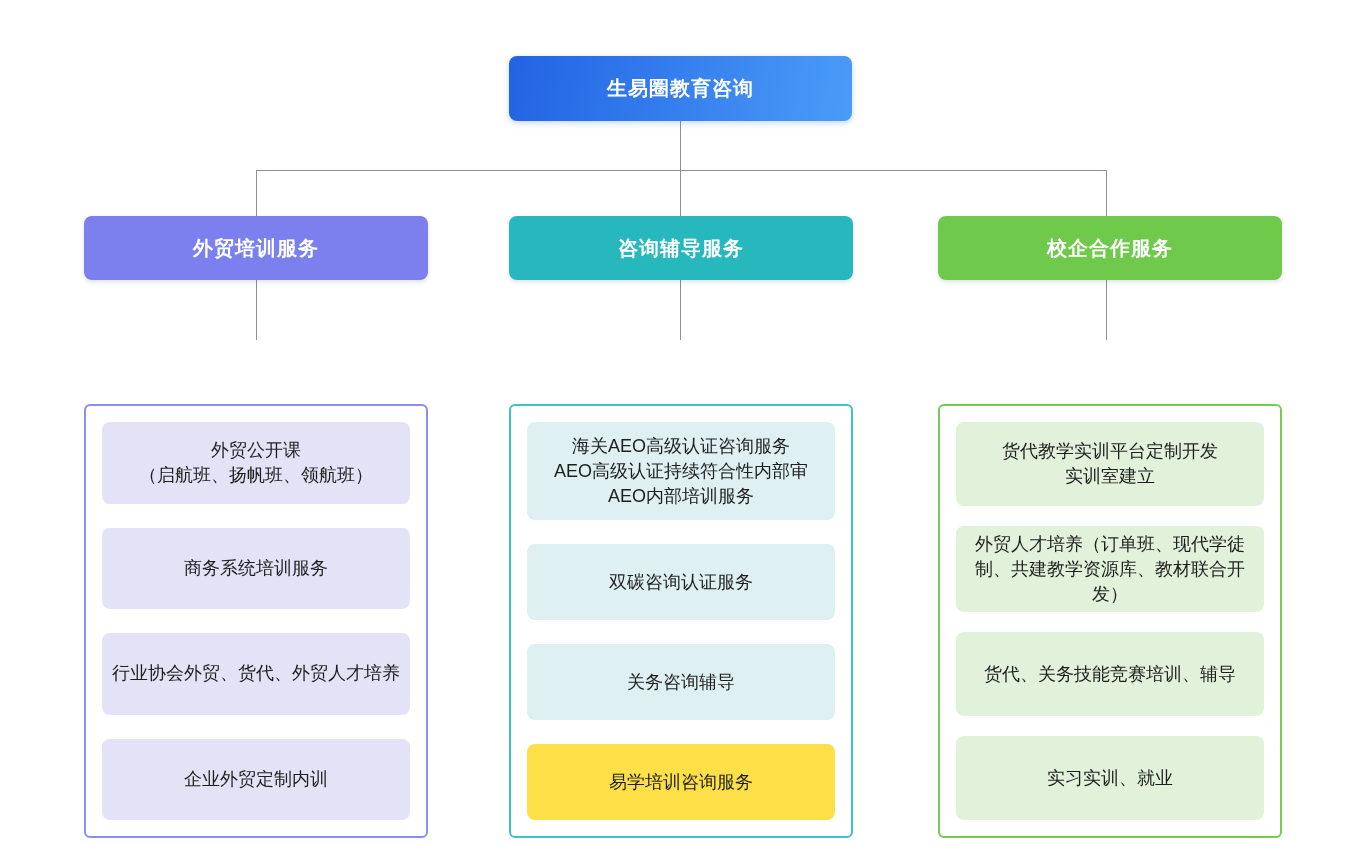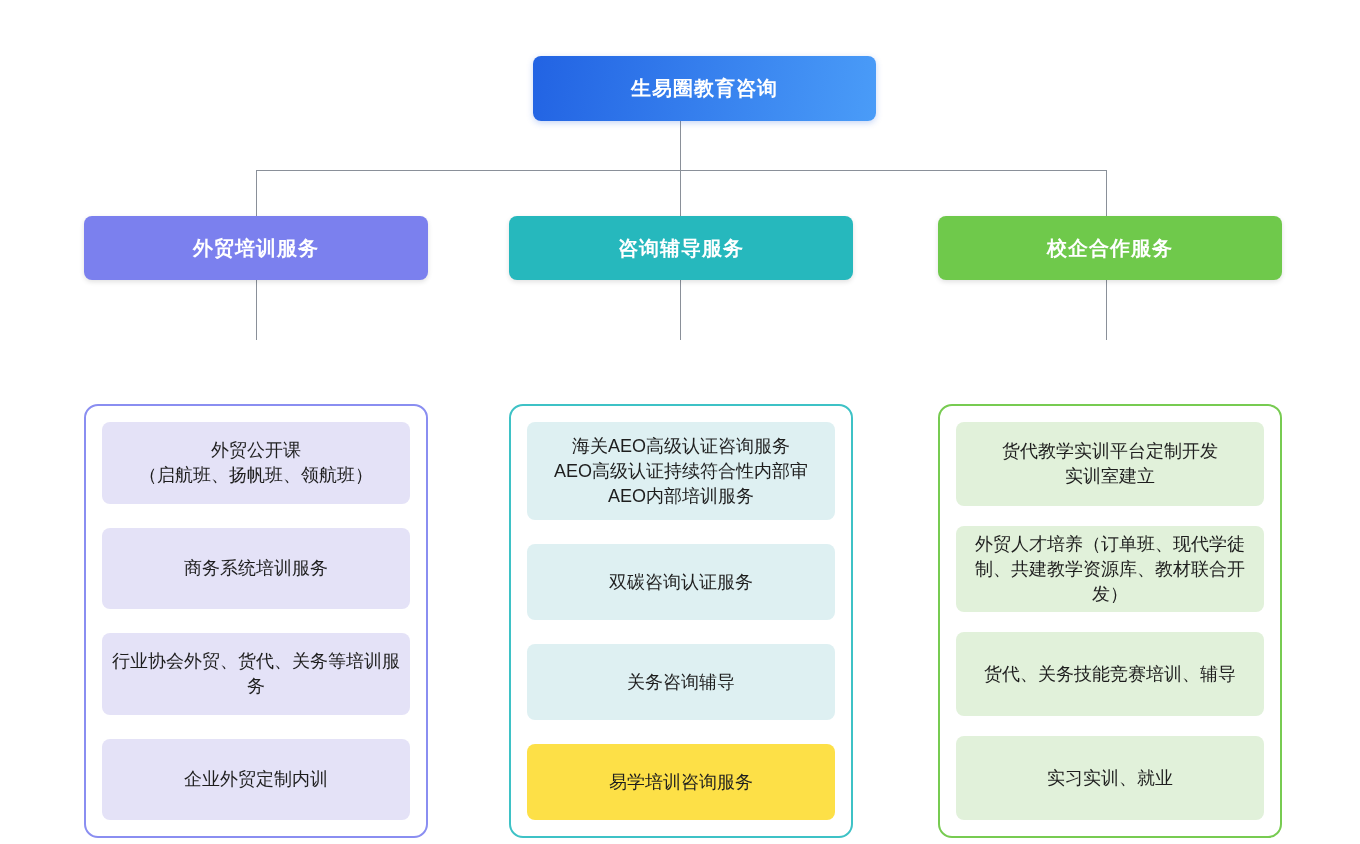--- a/index.html
+++ b/index.html
@@ -29,21 +29,20 @@
   
   .root-node {
     position: absolute;
     left: 509px; top: 56px;
     width: 343px; height: 65px;
     border-radius: 8px;
     display: flex; align-items: center; justify-content: center;
     color: #ffffff; font-size: 20px; font-weight: bold;
     letter-spacing: 1px;
     box-shadow: 0 2px 6px rgba(30,90,220,0.25);
-    margin-left: 24px;
   }
 
   
   .branch {
     position: absolute;
     top: 216px;
     width: 308px;
   }
   .branch-header {
     width: 344px; height: 64px;
@@ -51,21 +50,21 @@
     display: flex; align-items: center; justify-content: center;
     color: #ffffff; font-size: 20px; font-weight: bold;
     letter-spacing: 1px;
     box-shadow: 0 2px 5px rgba(0,0,0,0.12);
   }
   .branch-body {
     margin-top: 124px; 
     width: 344px; height: 434px;
     background: #ffffff;
     border: 2px solid #cccccc;
-    border-radius: 14px;
+    border-radius: 6px;
     padding: 16px;
     display: flex; flex-direction: column;
     gap: 24px;
   }
   .branch-item {
     flex: 1 1 0;
     border-radius: 8px;
     display: flex; align-items: center; justify-content: center;
     text-align: center;
     font-size: 18px; line-height: 1.38;
@@ -90,21 +89,21 @@
 
   <div class="root-node" style="background: linear-gradient(100deg, rgb(34, 99, 227), rgb(74, 156, 248));">生易圈教育咨询</div>
 
   <div id="branches-row">
   <div class="branch" style="left: 84px;">
     <div class="branch-header" style="background: rgb(123, 128, 238);">外贸培训服务</div>
     <div class="branch-body" style="border-color: rgb(138, 142, 241);">
           <div class="branch-item" style="background: rgb(228, 226, 247); flex-grow: 1;">外贸公开课
 （启航班、扬帆班、领航班）</div>
           <div class="branch-item" style="background: rgb(228, 226, 247); flex-grow: 1;">商务系统培训服务</div>
-          <div class="branch-item" style="background: rgb(228, 226, 247); flex-grow: 1;">行业协会外贸、货代、关务等培训服务</div>
+          <div class="branch-item" style="background: rgb(228, 226, 247); flex-grow: 1;">行业协会外贸、货代、外贸人才培养</div>
           <div class="branch-item" style="background: rgb(228, 226, 247); flex-grow: 1;">企业外贸定制内训</div>
         </div>
   </div>
 
   <div class="branch" style="left: 509px;">
     <div class="branch-header" style="background: rgb(38, 184, 189);">咨询辅导服务</div>
     <div class="branch-body" style="border-color: rgb(62, 194, 198);">
           <div class="branch-item" style="background: rgb(222, 240, 242); flex-grow: 1.35;">海关AEO高级认证咨询服务
 AEO高级认证持续符合性内部审
 AEO内部培训服务</div>

